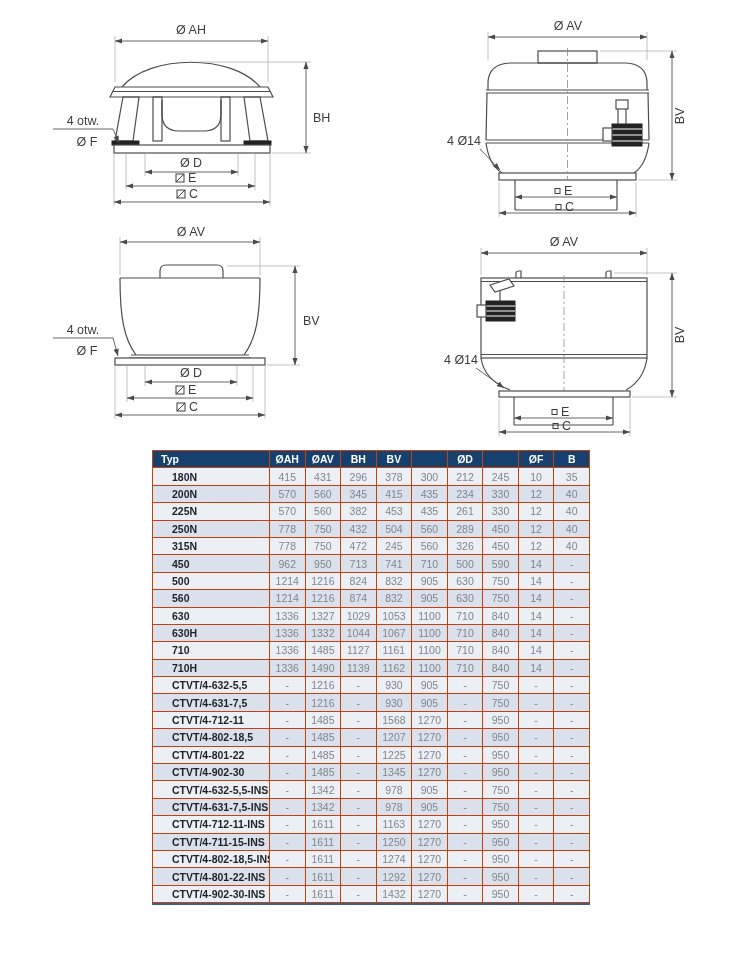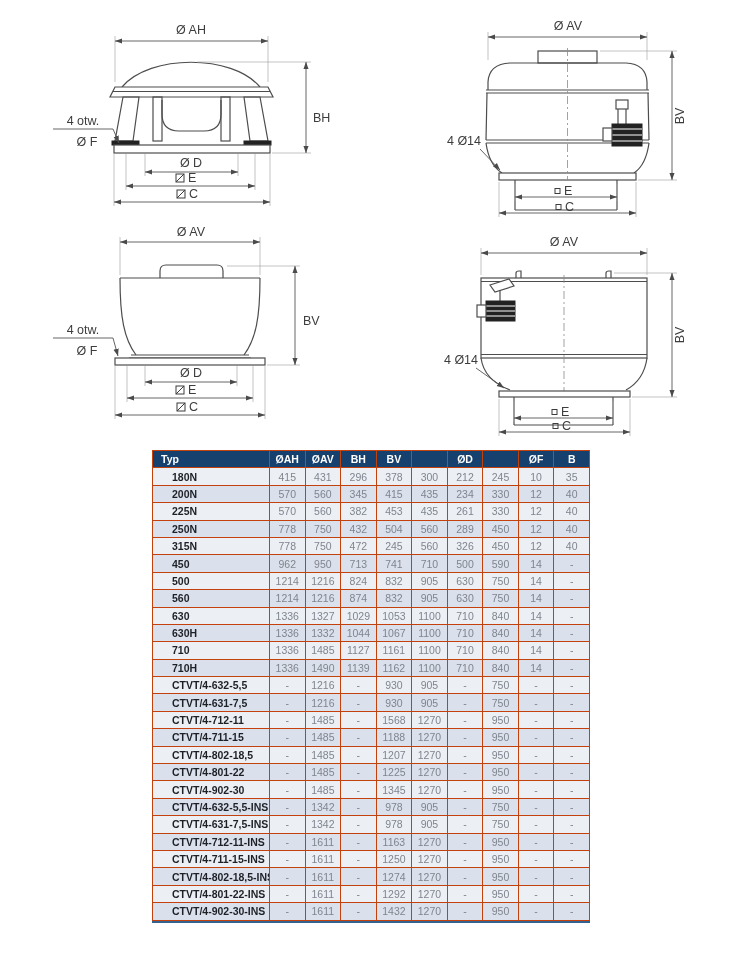--- a/index.html
+++ b/index.html
@@ -482,32 +482,20 @@
           <td>1485</td>
           <td>-</td>
           <td>1568</td>
           <td>1270</td>
           <td>-</td>
           <td>950</td>
           <td>-</td>
           <td>-</td>
         </tr>
         <tr>
-          <td class="typ">CTVT/4-711-15</td>
-          <td>-</td>
-          <td>1485</td>
-          <td>-</td>
-          <td>1188</td>
-          <td>1270</td>
-          <td>-</td>
-          <td>950</td>
-          <td>-</td>
-          <td>-</td>
-        </tr>
-        <tr>
           <td class="typ">CTVT/4-802-18,5</td>
           <td>-</td>
           <td>1485</td>
           <td>-</td>
           <td>1207</td>
           <td>1270</td>
           <td>-</td>
           <td>950</td>
           <td>-</td>
           <td>-</td>

